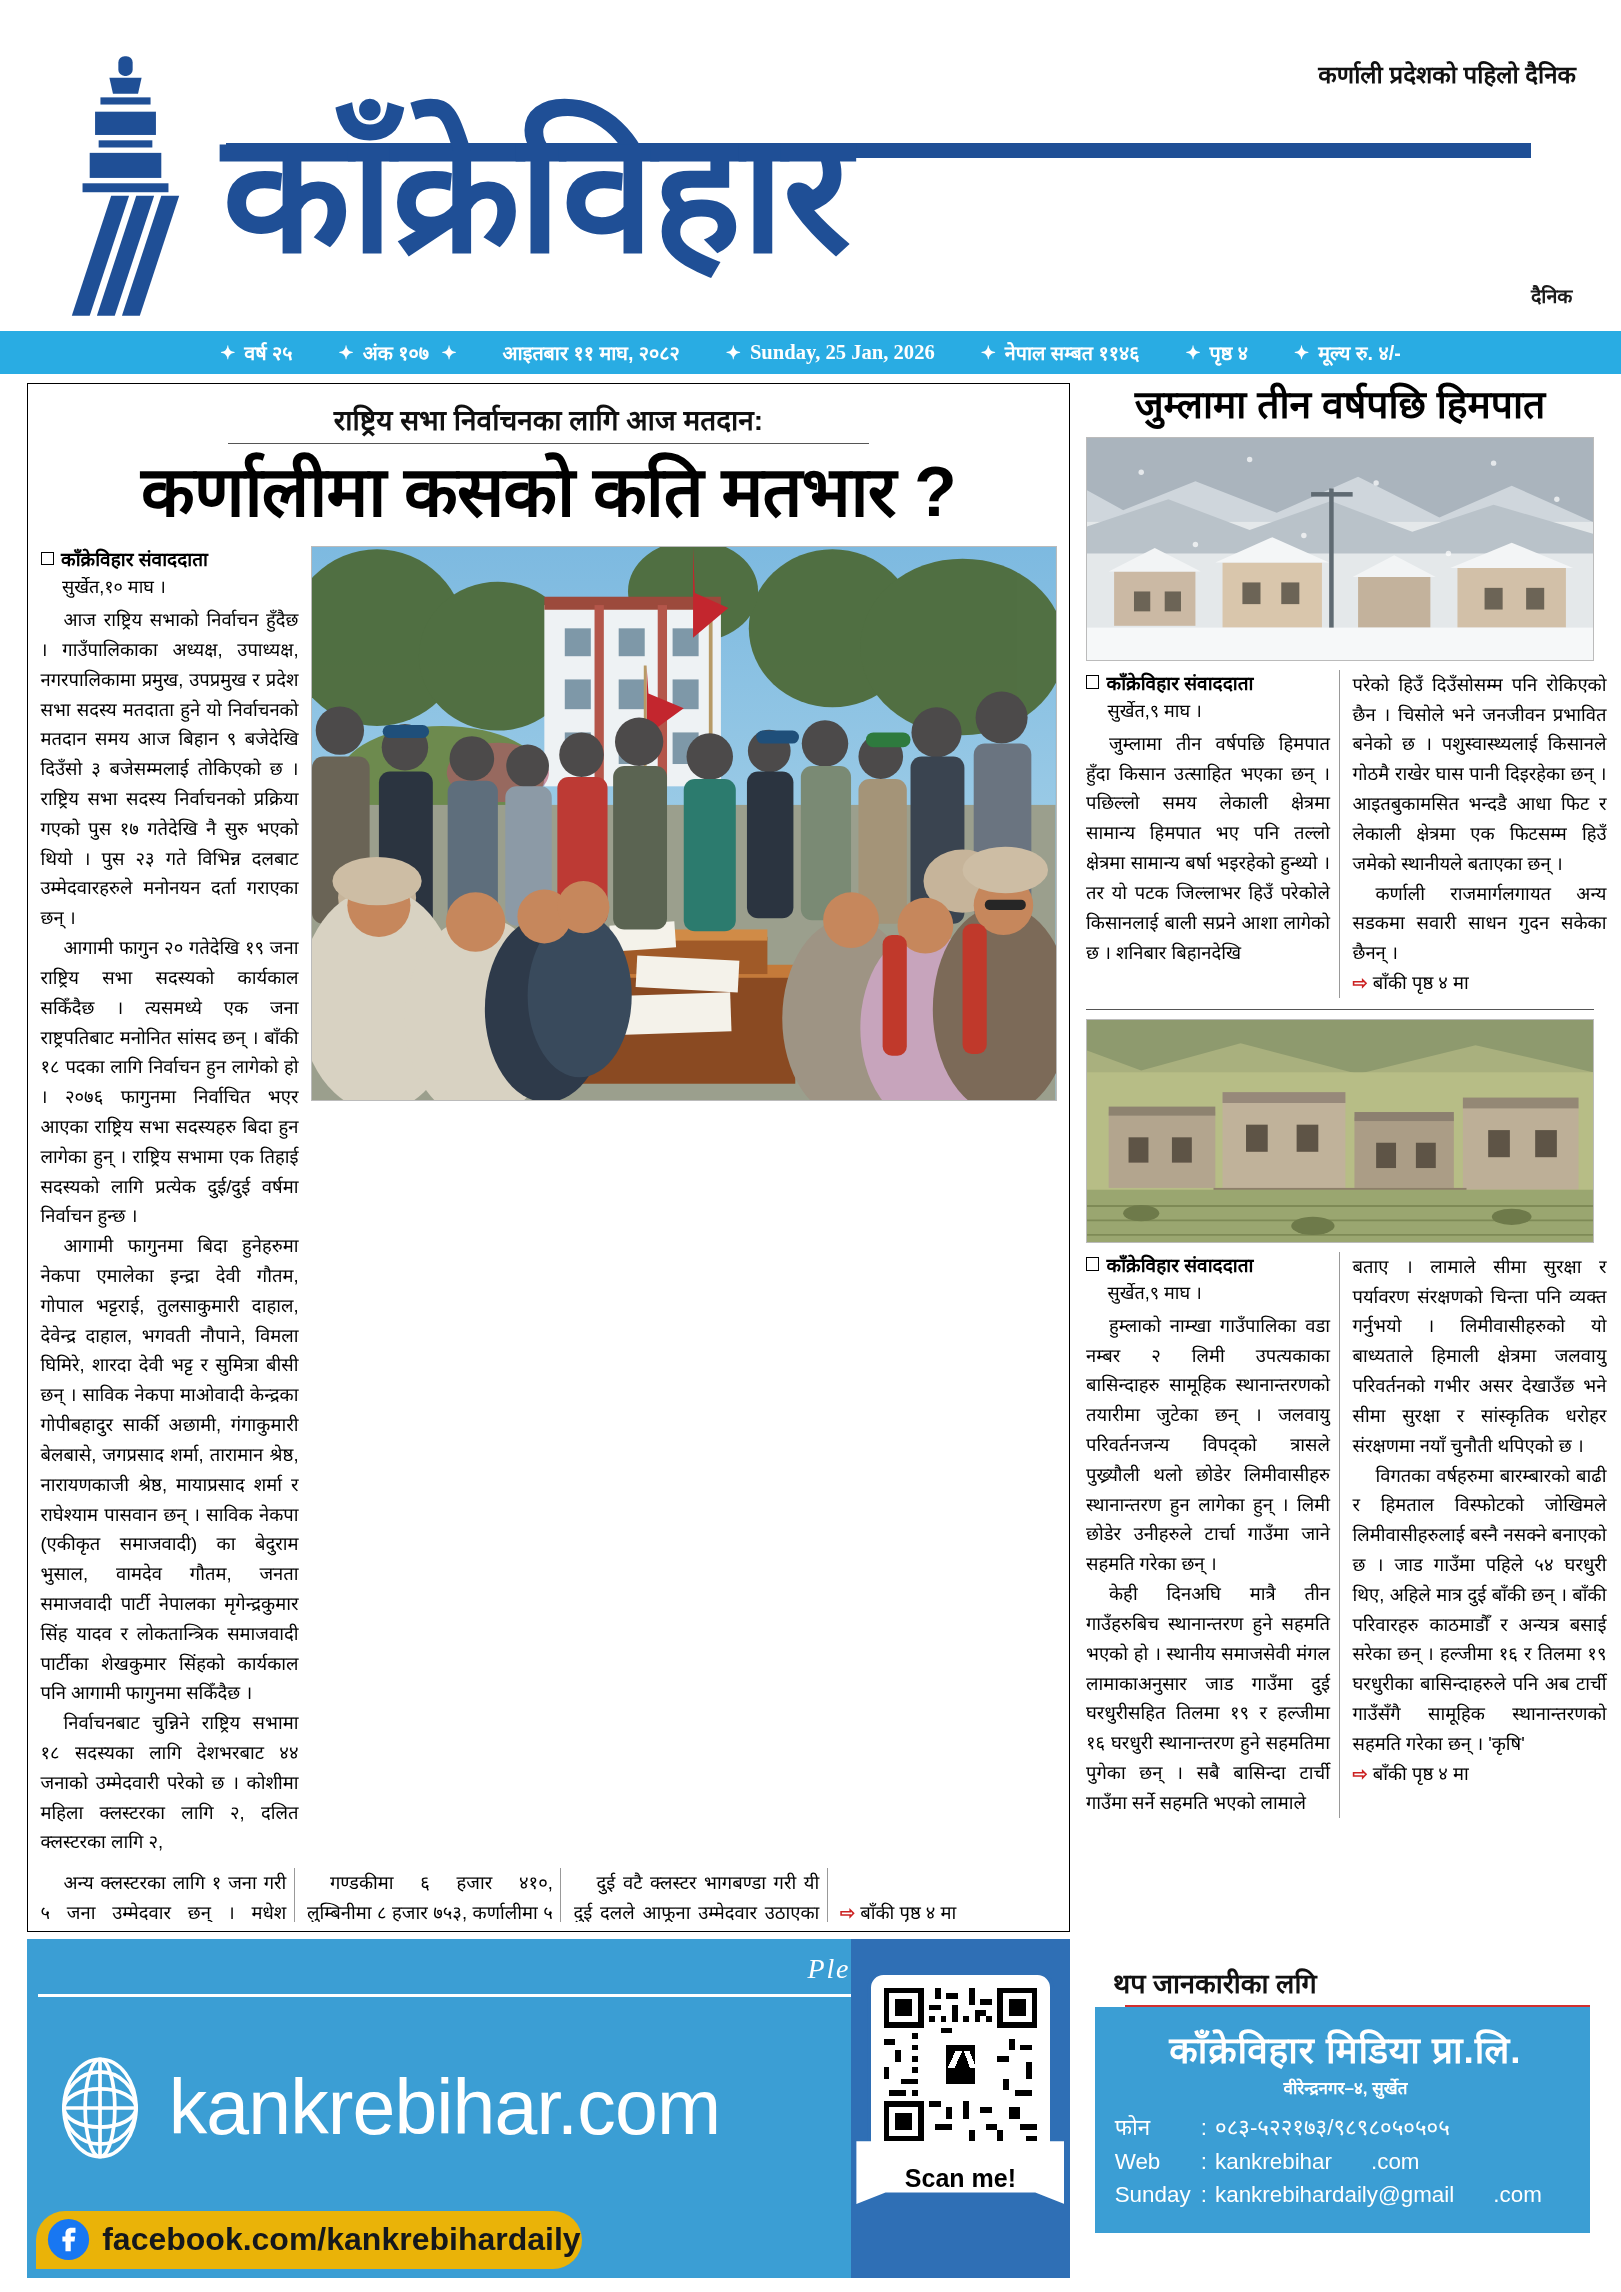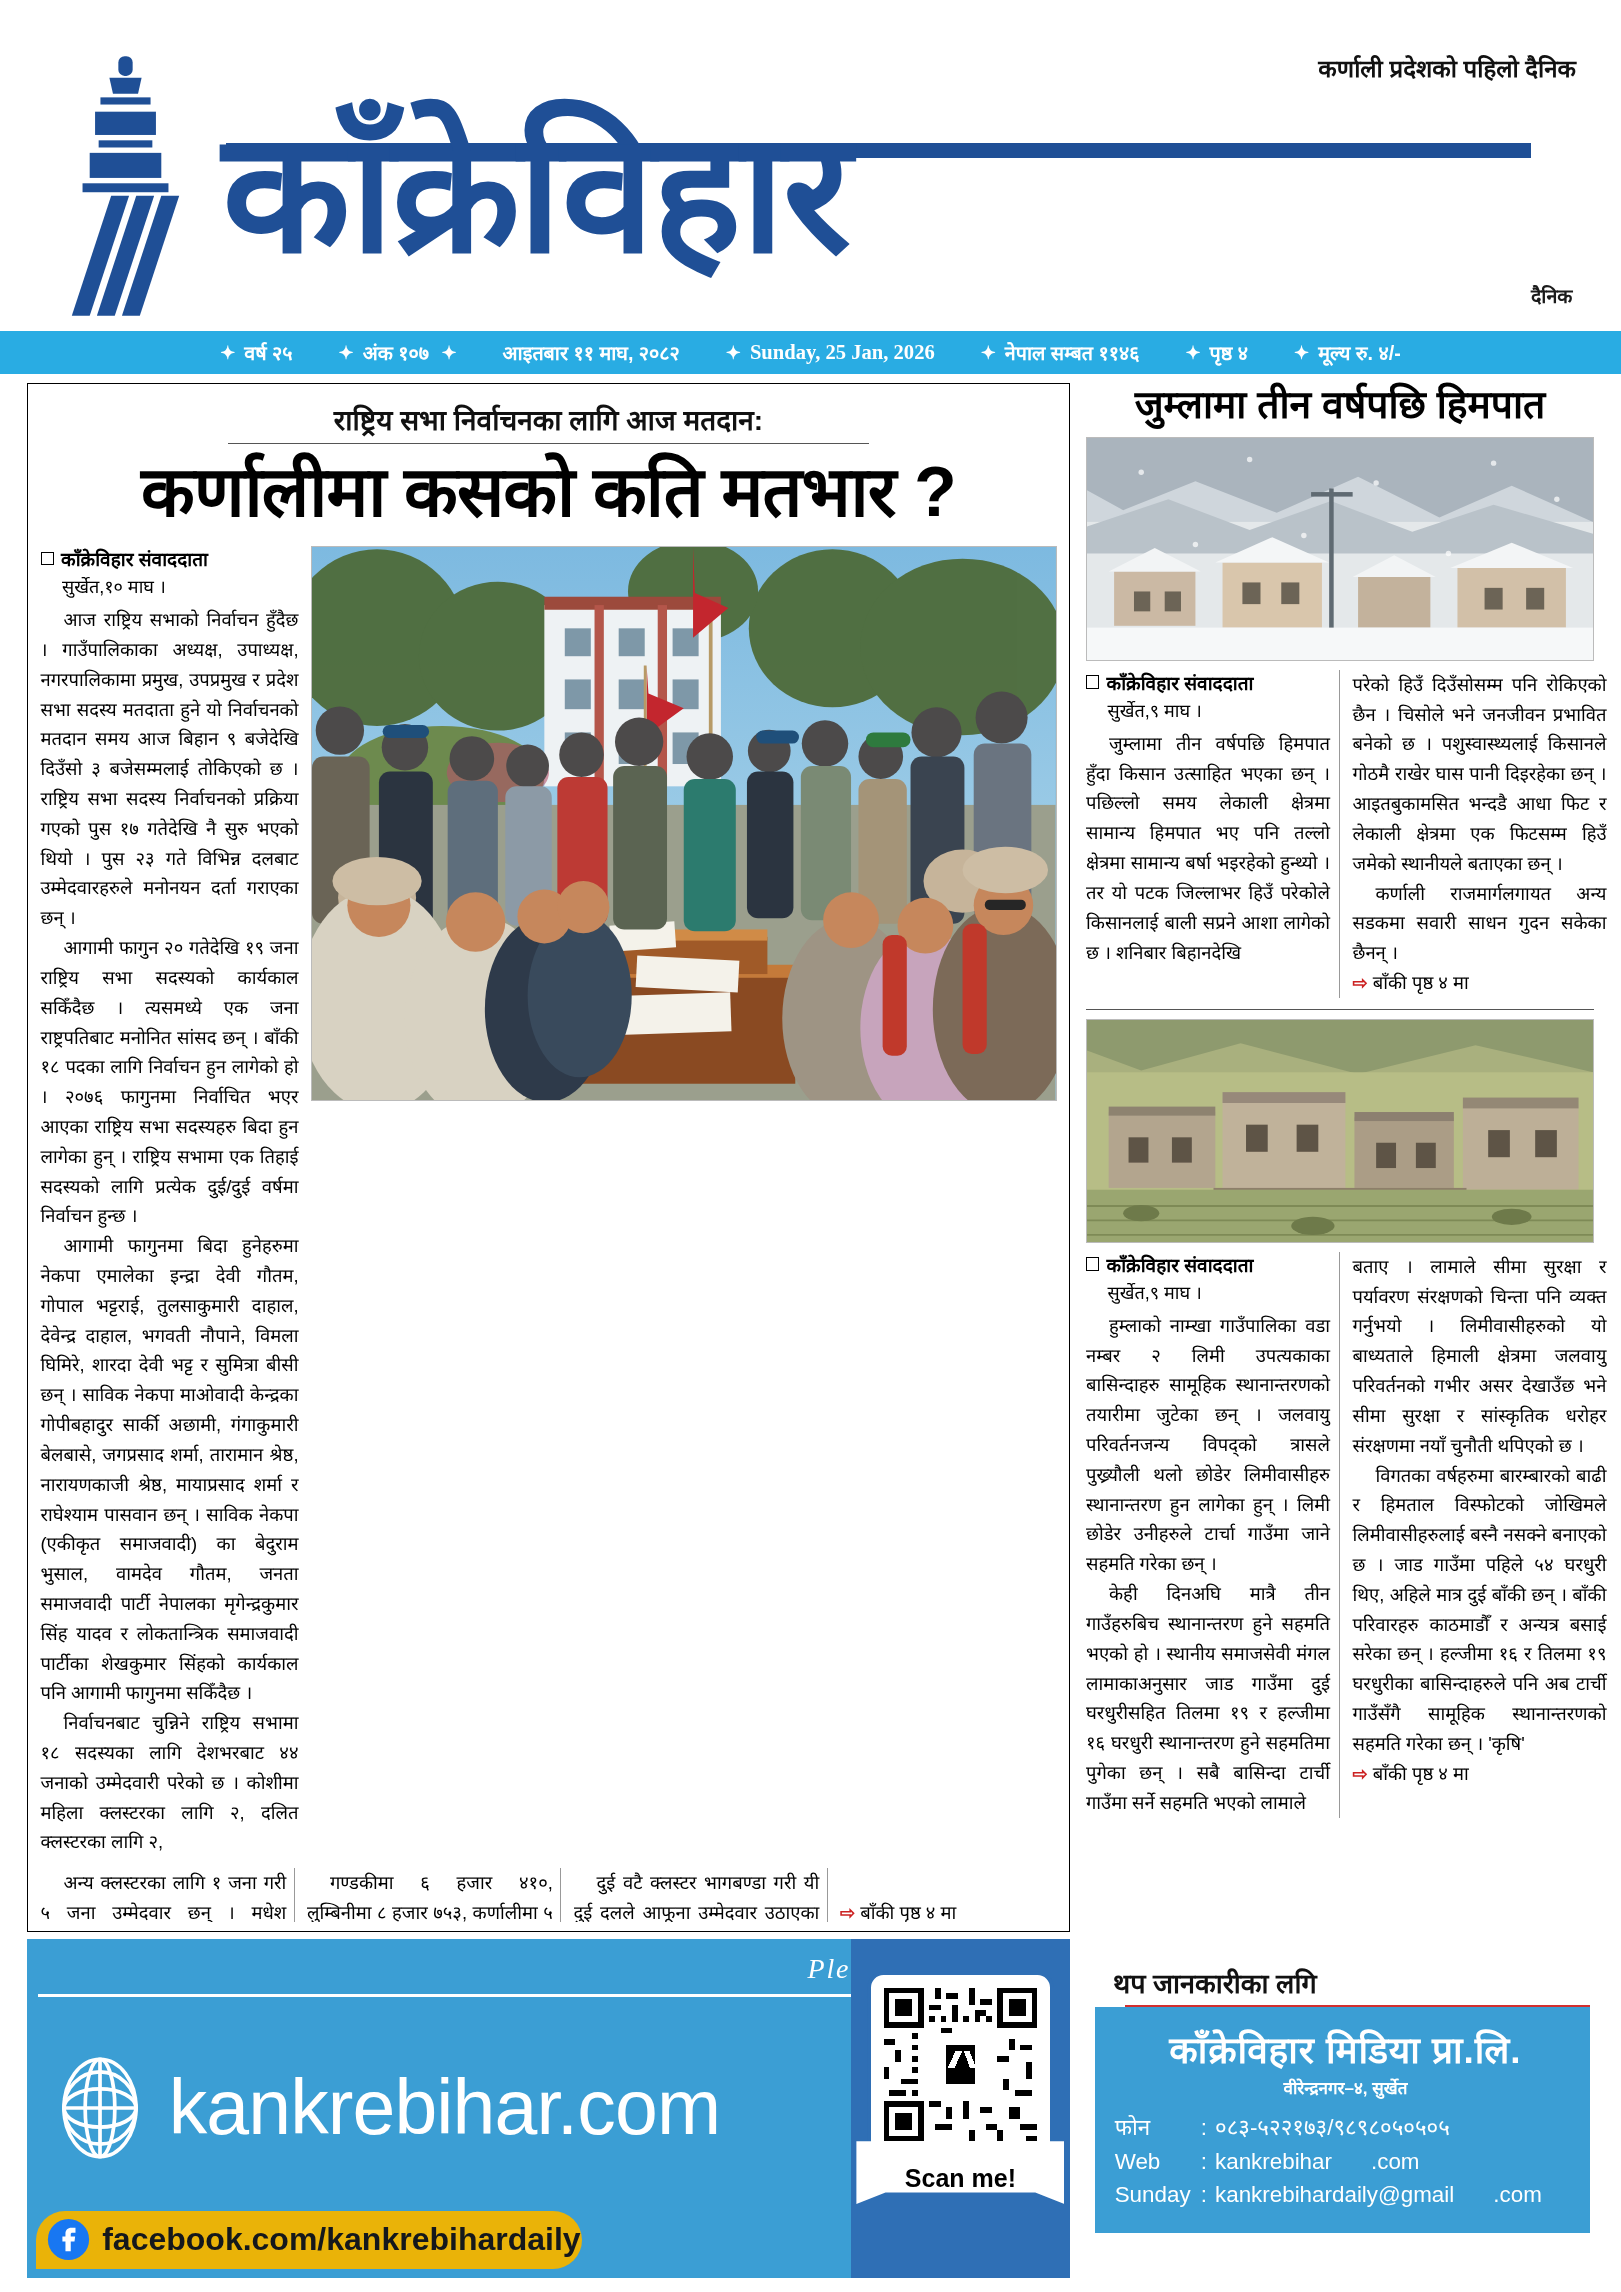--- a/index.html
+++ b/index.html
@@ -55,21 +55,21 @@
     position: absolute;
     left: 3.6px;
     right: 54px;
     bottom: 158px;
     height: 14.3px;
     background: #1f4f96;
   }
   .tagline {
     position: absolute;
     right: 9px;
-    top: 31px;
+    top: 37px;
     font-family: "Liberation Sans", sans-serif;
     font-size: 24px;
     font-weight: bold;
     color: #111;
     white-space: nowrap;
   }
   .daily-mark {
     position: absolute;
     right: 12.5px;
     bottom: 7.2px;

